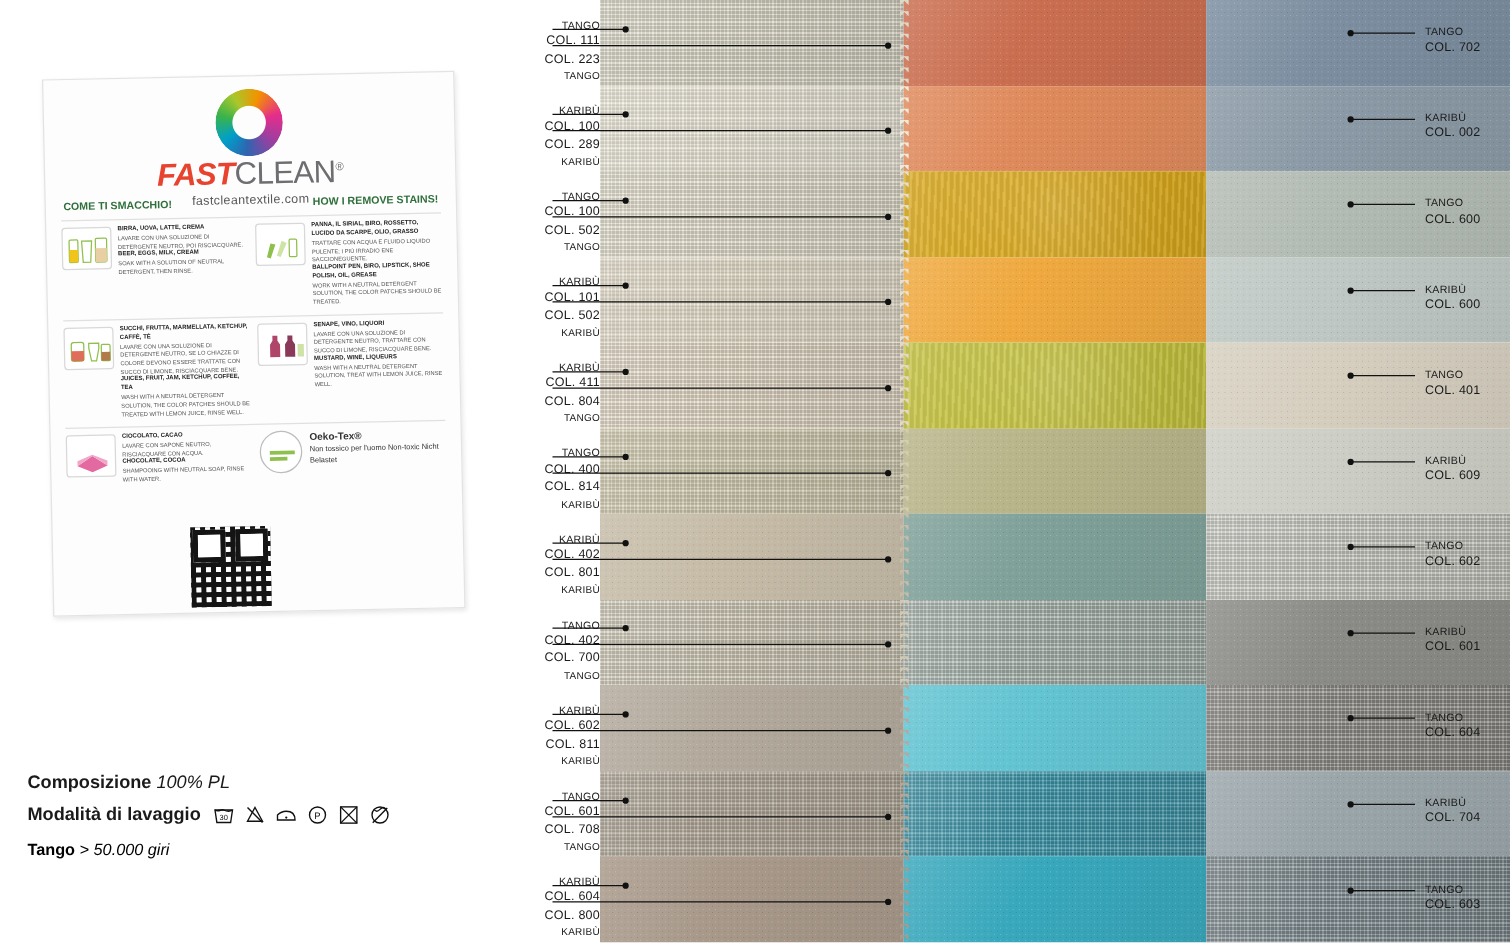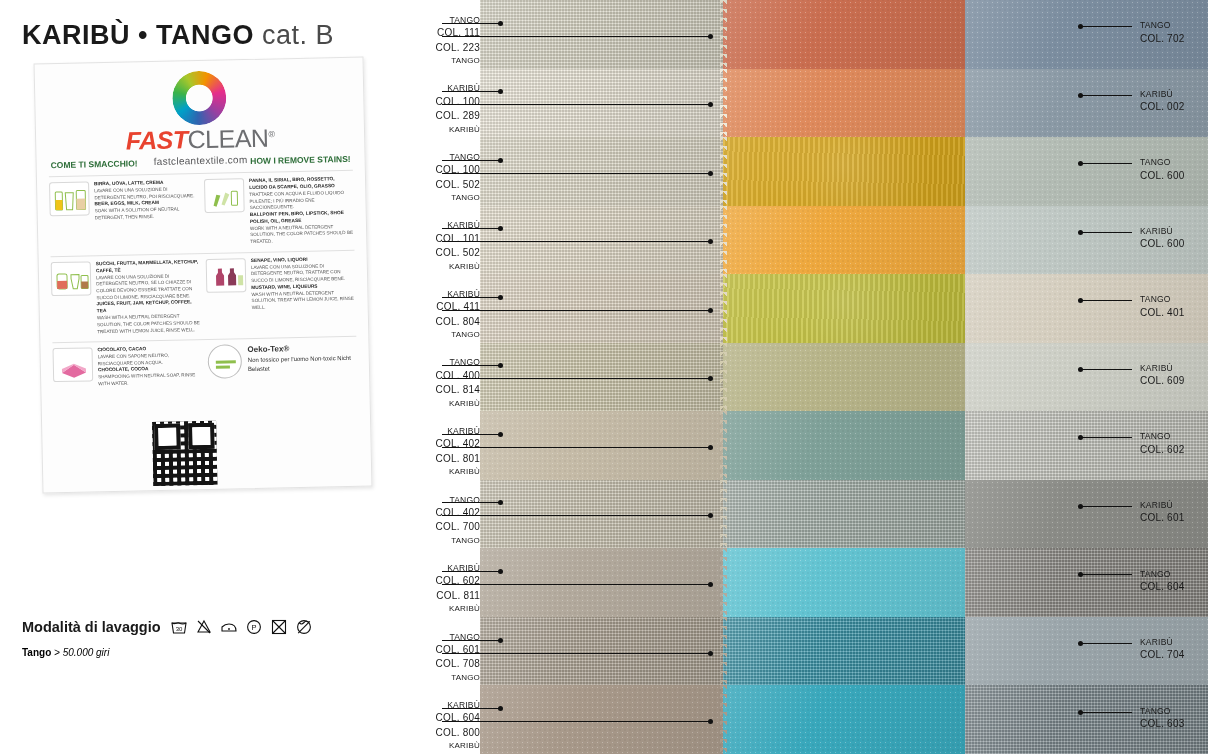--- a/index.html
+++ b/index.html
@@ -135,21 +135,21 @@
   }
   .info-line { font-size: 14.5px; color: #1a1a1a; margin-bottom: 9px; }
   .info-line .lbl { font-weight: bold; }
   .info-line .val { font-style: italic; }
   .wash-row { display: flex; align-items: center; gap: 9px; }
   .wash-icons { display: flex; gap: 7px; align-items: center; }
   .wico { width: 18px; height: 17px; position: relative; }
   .wico svg { display: block; }
   .mart { margin-top: 12px; }
   .mart .t { font-weight: bold; font-size: 14.5px; }
-  .mart .l { font-size: 10px; margin-top: 2px; }
+  .mart .l { font-size: 13px; margin-top: 2px; }
   .mart .l b { font-weight: bold; }
   .mart .l i { font-style: italic; }
 
   
   #grid {
     position: absolute;
     left: 480px; top: 0;
     width: 728px; height: 754px;
     display: grid;
     grid-template-columns: repeat(3, 1fr);
@@ -216,24 +216,20 @@
   .dot {
     position: absolute; width: 5px; height: 5px;
     border-radius: 50%; background: #111;
   }
 </style>
 </head>
 <body>
 
 <div id="page">
 
-  <div class="title">
-    <span class="b">KARIBÙ • TANGO</span>
-    <span class="cat">cat. B</span>
-  </div>
 
   <div class="fc-card">
     <div class="fc-logo-wrap">
       <div class="fc-swirl"></div>
       <div class="fc-name">
         <span class="fast">FAST</span><span class="clean">CLEAN</span><span class="reg">®</span>
       </div>
       <div class="fc-site">fastcleantextile.com</div>
     </div>
 
@@ -338,20 +334,24 @@
             <span>Nicht Belastet</span>
           </div>
         </div>
       </div>
     </div>
 
     <div class="qr"></div>
   </div>
 
   <div class="info">
+    <div class="info-line">
+      <span class="lbl">Composizione</span>
+      <span class="val">100% PL</span>
+    </div>
     <div class="info-line wash-row">
       <span class="lbl">Modalità di lavaggio</span>
       <span class="wash-icons">
         <span class="wico">
           <svg width="18" height="17" viewBox="0 0 18 17">
               <path d="M2 5h14l-1.5 10H3.5z" fill="none" stroke="#111" stroke-width="1.1"></path>
               <path d="M2 5c3 2 5-1 7 0s4 2 7 0" fill="none" stroke="#111" stroke-width="1.1"></path>
               <text x="9" y="13" font-size="6" text-anchor="middle" fill="#111" font-family="Liberation Sans, sans-serif">30</text>
             </svg>
         </span>

